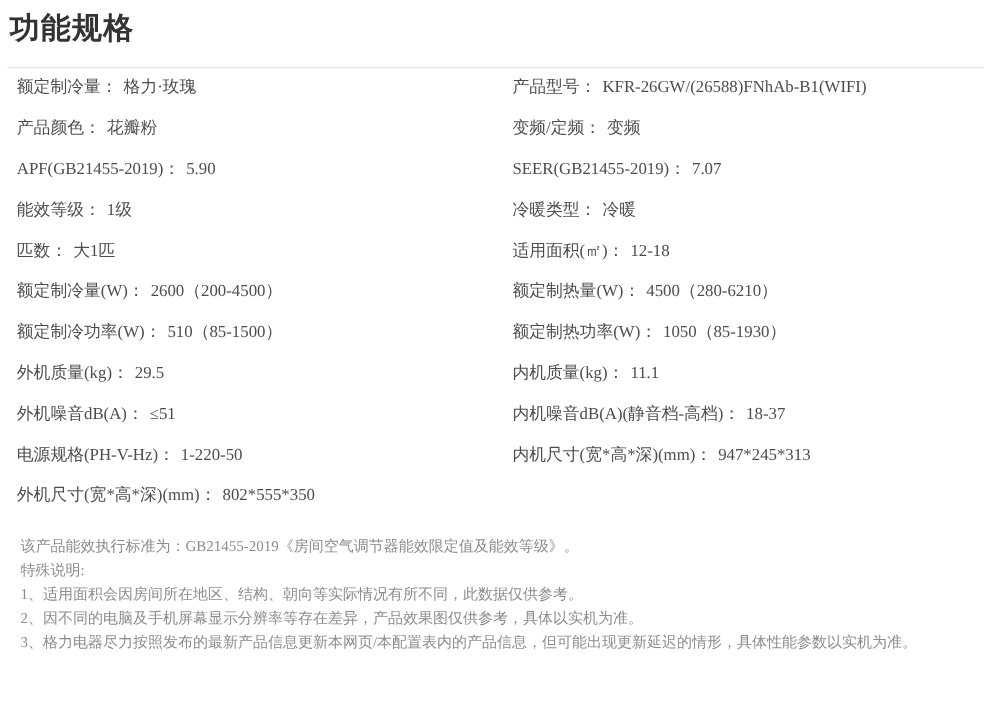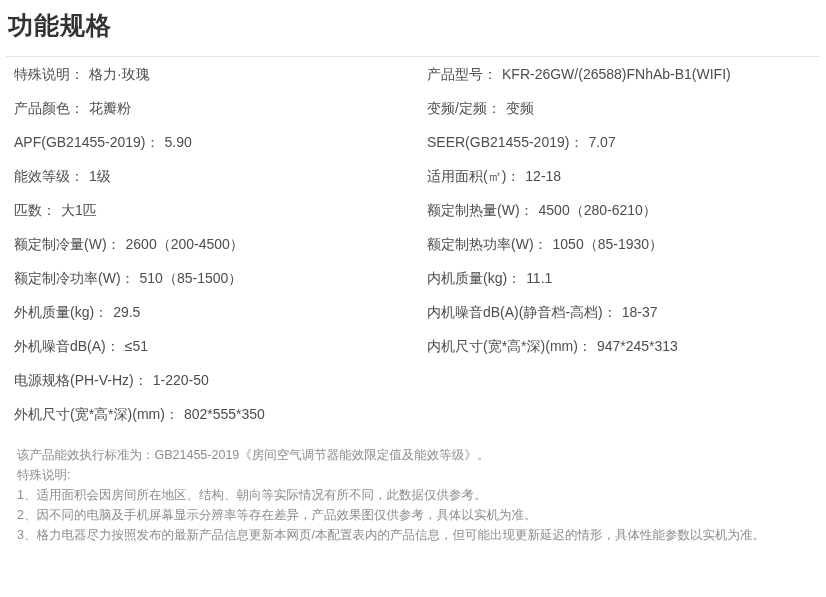--- a/index.html
+++ b/index.html
@@ -1,21 +1,21 @@
 <!DOCTYPE html>
 <html><head>
 <meta charset="utf-8">
 <style>
   html, body { margin: 0; padding: 0; background: #ffffff; }
   .page {
     width: 826px;
     height: 597px;
     background: #ffffff;
     overflow: hidden;
-    font-family: Liberation Sans, sans-serif;
+    font-family: Liberation Serif, serif;
   }
   .title {
     margin: 0;
     padding: 8px 8px 0 8px;
     font-size: 25px;
     line-height: 34px;
     font-weight: 700;
     color: #333333;
     letter-spacing: 1px;
   }
@@ -51,36 +51,37 @@
 </style>
 </head>
 <body>
 
 <div class="page">
   <h1 class="title">功能规格</h1>
   <div class="divider"></div>
 
   <div class="specs">
     <div class="col">
-      <div class="row"><span class="label">特殊说明：</span><span class="value">格力·玫瑰</span></div>
+      <div class="row"><span class="label">额定制冷量：</span><span class="value">格力·玫瑰</span></div>
       <div class="row"><span class="label">产品颜色：</span><span class="value">花瓣粉</span></div>
       <div class="row"><span class="label">APF(GB21455-2019)：</span><span class="value">5.90</span></div>
       <div class="row"><span class="label">能效等级：</span><span class="value">1级</span></div>
       <div class="row"><span class="label">匹数：</span><span class="value">大1匹</span></div>
       <div class="row"><span class="label">额定制冷量(W)：</span><span class="value">2600（200-4500）</span></div>
       <div class="row"><span class="label">额定制冷功率(W)：</span><span class="value">510（85-1500）</span></div>
       <div class="row"><span class="label">外机质量(kg)：</span><span class="value">29.5</span></div>
       <div class="row"><span class="label">外机噪音dB(A)：</span><span class="value">≤51</span></div>
       <div class="row"><span class="label">电源规格(PH-V-Hz)：</span><span class="value">1-220-50</span></div>
       <div class="row"><span class="label">外机尺寸(宽*高*深)(mm)：</span><span class="value">802*555*350</span></div>
     </div>
     <div class="col">
       <div class="row"><span class="label">产品型号：</span><span class="value">KFR-26GW/(26588)FNhAb-B1(WIFI)</span></div>
       <div class="row"><span class="label">变频/定频：</span><span class="value">变频</span></div>
       <div class="row"><span class="label">SEER(GB21455-2019)：</span><span class="value">7.07</span></div>
+      <div class="row"><span class="label">冷暖类型：</span><span class="value">冷暖</span></div>
       <div class="row"><span class="label">适用面积(㎡)：</span><span class="value">12-18</span></div>
       <div class="row"><span class="label">额定制热量(W)：</span><span class="value">4500（280-6210）</span></div>
       <div class="row"><span class="label">额定制热功率(W)：</span><span class="value">1050（85-1930）</span></div>
       <div class="row"><span class="label">内机质量(kg)：</span><span class="value">11.1</span></div>
       <div class="row"><span class="label">内机噪音dB(A)(静音档-高档)：</span><span class="value">18-37</span></div>
       <div class="row"><span class="label">内机尺寸(宽*高*深)(mm)：</span><span class="value">947*245*313</span></div>
     </div>
   </div>
 
   <div class="footer">

